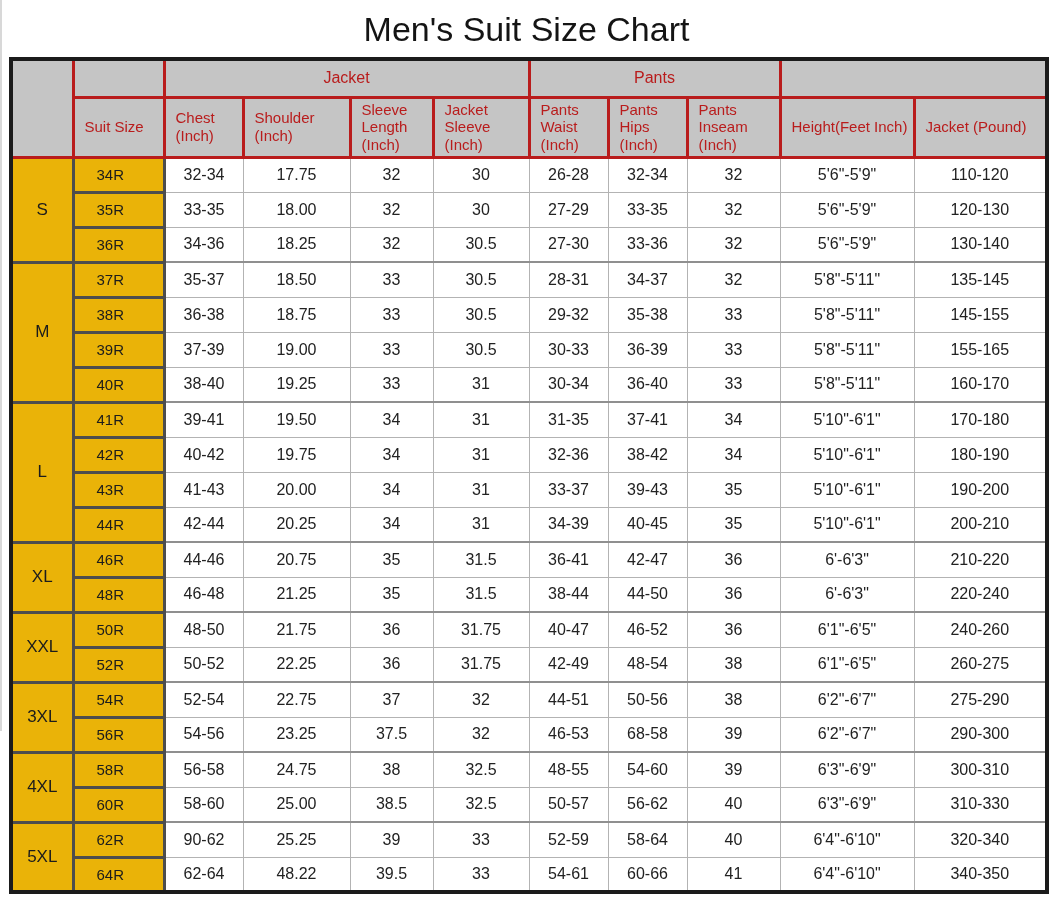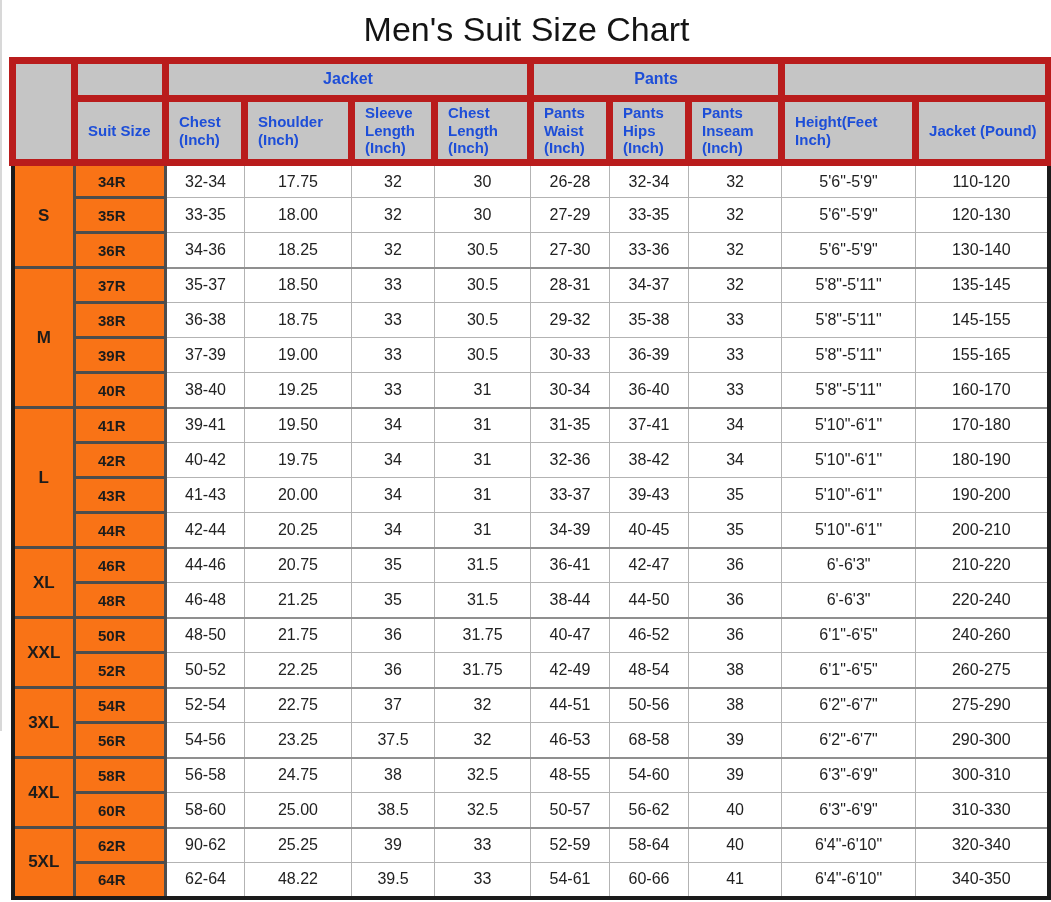--- a/index.html
+++ b/index.html
@@ -35,38 +35,38 @@
     width: 1036px;
     border: 4px solid #1b1b1b;
   }
   th, td {
     box-sizing: border-box;
     overflow: hidden;
   }
   
   th.hcell {
     background: #c5c5c5;
-    border: 7px solid #b91c1c;
+    border: 3px solid #b91c1c;
     font-size: 15px;
-    font-weight: bold;
+    font-weight: normal;
     text-align: left;
     padding: 2px 4px 2px 10px;
     line-height: 1.18;
-    color: #1d4ed8;
+    color: #b91c1c;
   }
   th.hcell.band {
     text-align: center;
     padding: 2px 4px;
     font-size: 16px;
   }
   
   td.gcell, td.scell {
-    background: #f97316;
+    background: #eab308;
     border: 3px solid #4d4d4d;
-    font-weight: bold;
+    font-weight: normal;
     color: #1c1c1c;
   }
   td.gcell {
     text-align: center;
     font-size: 17px;
   }
   td.scell {
     text-align: left;
     padding-left: 22px;
     font-size: 15px;
@@ -110,21 +110,21 @@
           <th class="hcell"></th>
           <th class="hcell band" colspan="4">Jacket</th>
           <th class="hcell band" colspan="3">Pants</th>
           <th class="hcell" colspan="2"></th>
         </tr>
         <tr class="row2">
           <th class="hcell">Suit Size</th>
           <th class="hcell">Chest (Inch)</th>
           <th class="hcell">Shoulder (Inch)</th>
           <th class="hcell">Sleeve Length (Inch)</th>
-          <th class="hcell">Chest Length (Inch)</th>
+          <th class="hcell">Jacket Sleeve (Inch)</th>
           <th class="hcell">Pants Waist (Inch)</th>
           <th class="hcell">Pants Hips (Inch)</th>
           <th class="hcell">Pants Inseam (Inch)</th>
           <th class="hcell">Height(Feet Inch)</th>
           <th class="hcell">Jacket (Pound)</th>
         </tr>
       </thead>
     <tbody>
         <tr class="gstart">
           <td class="gcell" rowspan="3">S</td>

